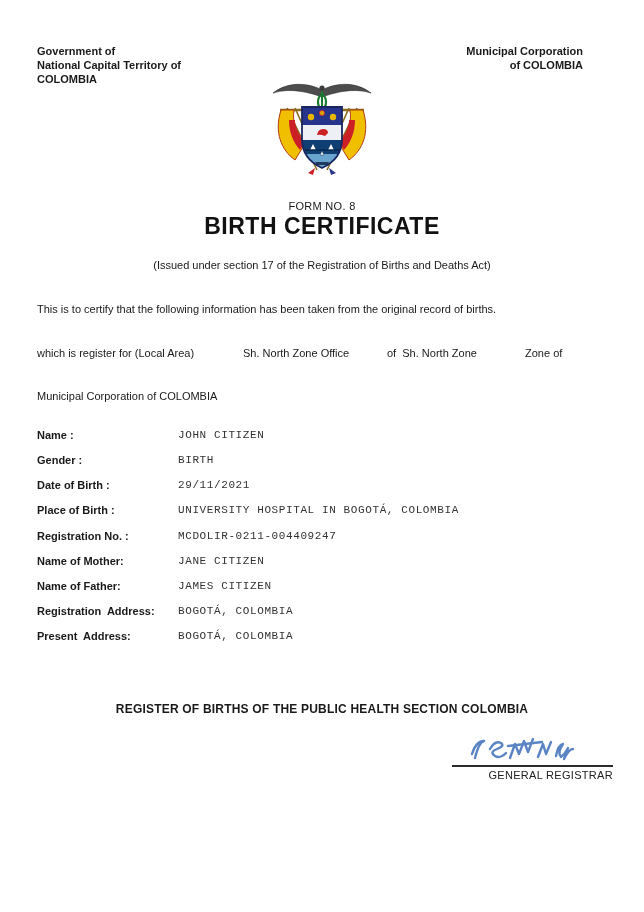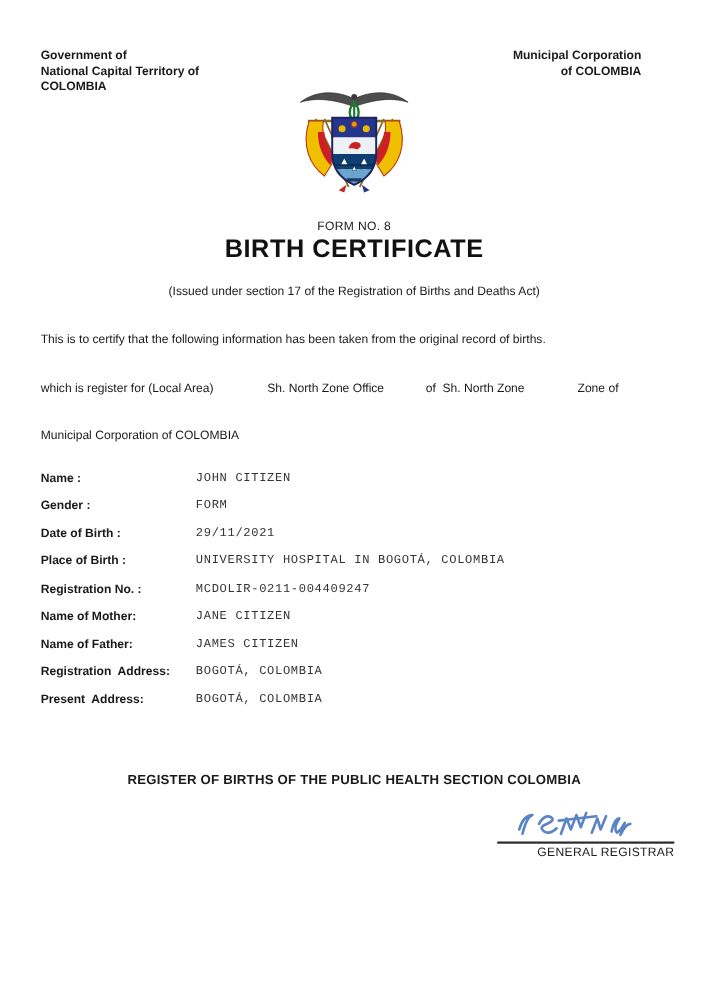--- a/index.html
+++ b/index.html
@@ -112,21 +112,21 @@
 
   <div class="para para-3">Municipal Corporation of COLOMBIA</div>
 
   <div class="fields">
     <div class="frow">
       <span class="label">Name :</span>
       <span class="value">JOHN CITIZEN</span>
     </div>
     <div class="frow">
       <span class="label">Gender :</span>
-      <span class="value">FORM</span>
+      <span class="value">BIRTH</span>
     </div>
     <div class="frow">
       <span class="label">Date of Birth :</span>
       <span class="value">29/11/2021</span>
     </div>
     <div class="frow">
       <span class="label">Place of Birth :</span>
       <span class="value">UNIVERSITY HOSPITAL IN BOGOTÁ, COLOMBIA</span>
     </div>
     <div class="frow">

